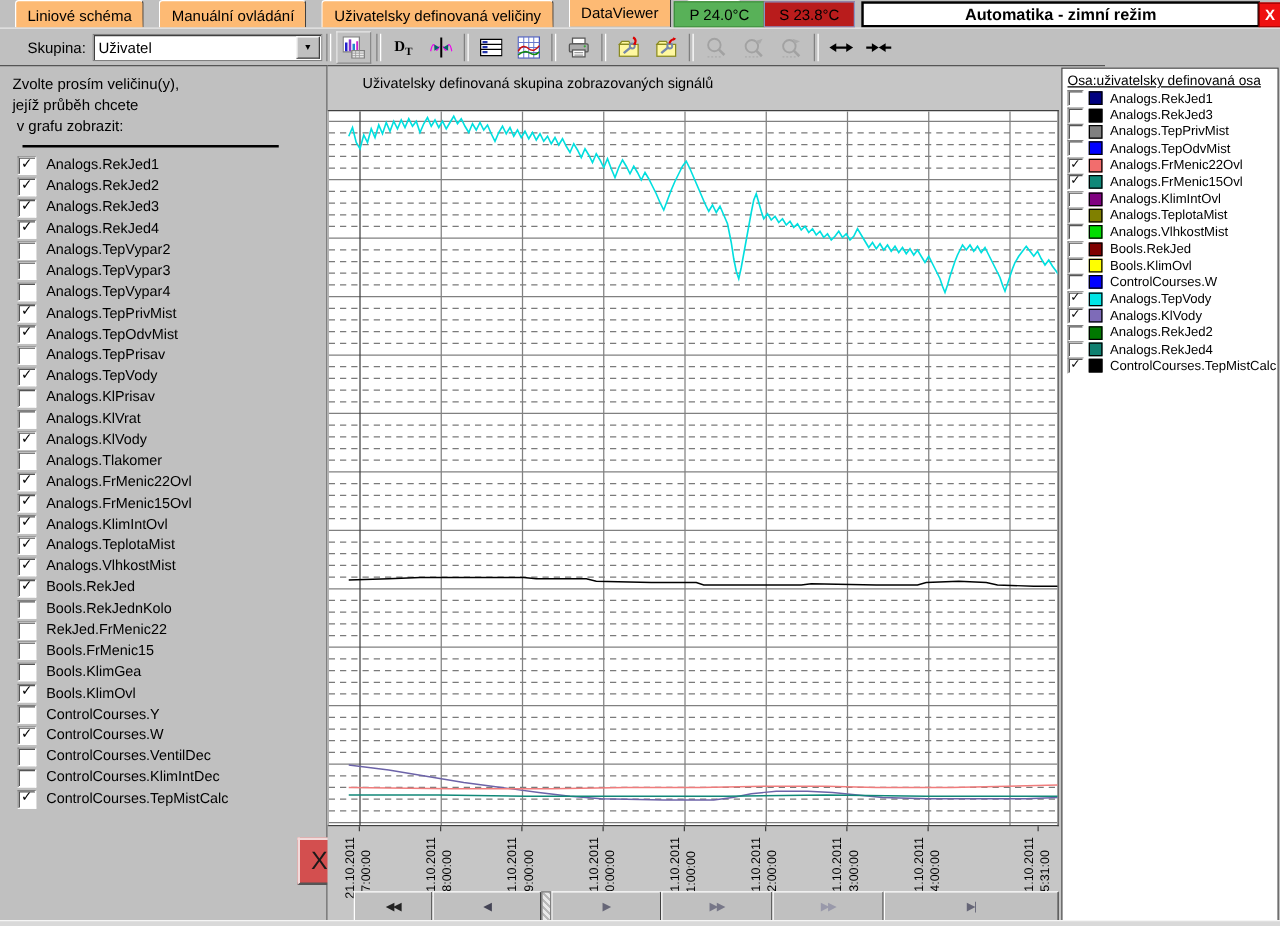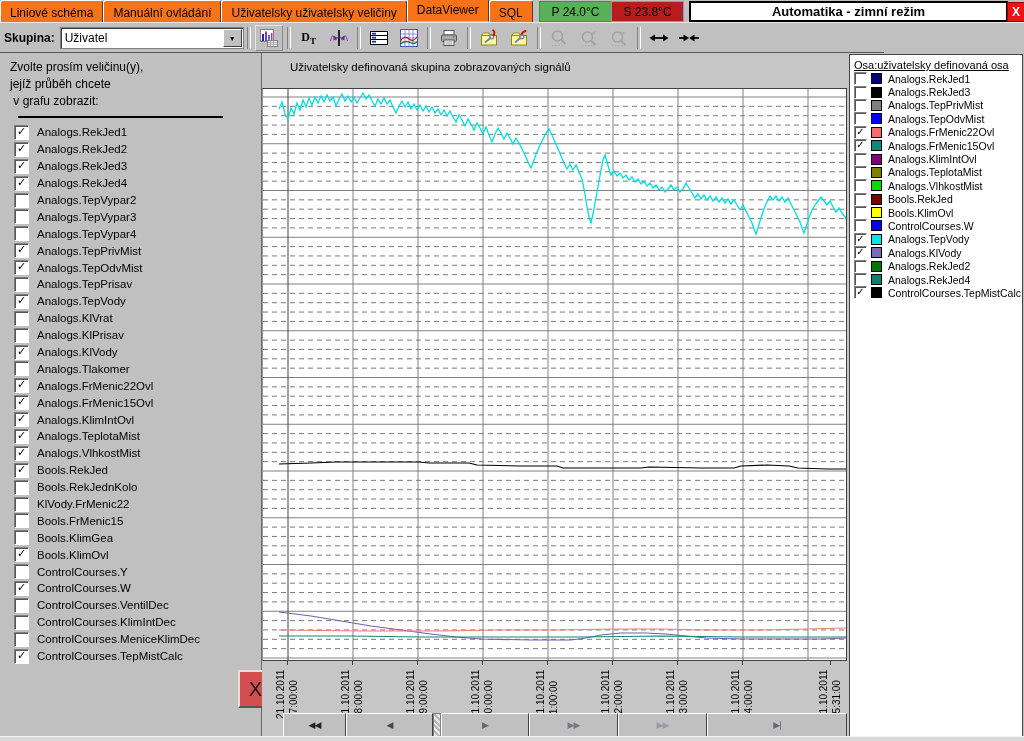--- a/index.html
+++ b/index.html
@@ -7,37 +7,37 @@
     width:1024px;height:741px;position:relative;overflow:hidden;
     background:#C0C0C0;
     font-family:"Liberation Sans","DejaVu Sans",sans-serif;
     font-size:11px;color:#000;
     -webkit-font-smoothing:none;
   }
   .abs{position:absolute;}
   
   #tabbar{left:0;top:0;width:536px;height:22px;display:flex;align-items:flex-end;}
   .tab{
-    height:19px;margin-top:3px;padding:2px 9px 0 9px;background:#f97316;
+    height:19px;margin-top:3px;padding:2px 9px 0 9px;background:#fdba74;
     border-top:1px solid #fff;border-left:1px solid #fff;border-right:1px solid #404040;
-    border-radius:3px 3px 0 0;font-size:12px;white-space:nowrap;display:flex;align-items:center;
+    border-radius:3px 3px 0 0;font-size:12px;white-space:nowrap;display:flex;align-items:center;margin-left:12px;
   }
   .tab.active{height:22px;margin-top:0;font-size:12px;border-bottom:1px solid #C0C0C0;}
   
   #ptemp{left:539px;top:1px;width:71px;height:19px;background:#58B158;border:1px solid #3F8F3F;
     display:flex;align-items:center;justify-content:center;font-size:12px;}
   #stemp{left:611px;top:1px;width:71px;height:19px;background:#b91c1c;border:1px solid #8595C5;
     display:flex;align-items:center;justify-content:center;font-size:12px;}
   #modebox{left:689px;top:1px;width:315px;height:17px;background:#fff;border:2px solid #000;
     display:flex;align-items:center;justify-content:center;font-weight:bold;font-size:13px;}
   #appclose{left:1007px;top:2px;width:16px;height:18px;background:#EE1111;color:#fff;font-weight:bold;
     display:flex;align-items:center;justify-content:center;border:1px solid #900;font-size:12px;cursor:default;}
   
   #toolbar{left:0;top:22px;width:1024px;height:30px;border-top:1px solid #E8E8E8;display:flex;align-items:center;}
-  #grouplabel{margin-left:4px;margin-right:5px;font-size:12px;font-weight:bold;}
+  #grouplabel{margin-left:22px;margin-right:5px;font-size:12px;}
   #groupselect{width:182px;height:20px;background:#fff;border:1px solid #808080;
     box-shadow:inset 1px 1px 0 #404040;display:flex;align-items:center;position:relative;}
   #groupselect .val{flex:1;padding-left:4px;font-size:12px;}
   .dd-btn{width:17px;height:16px;margin:1px;background:#C0C0C0;border:1px solid #404040;
     border-top-color:#fff;border-left-color:#fff;display:flex;align-items:center;justify-content:center;
     font-size:7px;color:#000;}
   .tbsep{width:2px;height:22px;margin:0 3px;border-left:1px solid #808080;border-right:1px solid #fff;}
   .tbtn{width:26px;height:24px;margin:0 1px;background:#C0C0C0;display:flex;align-items:center;justify-content:center;
     border:1px solid #C0C0C0;border-top-color:#E6E6E6;border-left-color:#E6E6E6;border-right-color:#8a8a8a;border-bottom-color:#8a8a8a;}
   .tbtn.flat{border-color:#C0C0C0;}
@@ -83,21 +83,21 @@
   .legrow .lbl{margin-left:6px;font-size:10.5px;white-space:nowrap;}
   #bottomstrip{left:0;top:736px;width:1024px;height:5px;background:#D9D9D9;border-top:1px solid #F5F5F5;}
   svg{display:block;}
 </style>
 </head>
 <body>
 
 <div id="tabbar" class="abs">
     <div class="tab">Liniové schéma</div>
     <div class="tab">Manuální ovládání</div>
-    <div class="tab">Uživatelsky uživatelsky veličiny</div>
+    <div class="tab">Uživatelsky definovaná veličiny</div>
     <div class="tab active">DataViewer</div>
     <div class="tab">SQL</div>
   </div>
 
 <div id="ptemp" class="abs">P 24.0°C</div>
 <div id="stemp" class="abs">S 23.8°C</div>
 <div id="modebox" class="abs">Automatika - zimní režim</div>
 <div id="appclose" class="abs">X</div>
 
 <div id="toolbar" class="abs">
@@ -268,27 +268,27 @@
       <div class="sigrow">
         <div class="cb"></div>
         <span class="lbl">Analogs.TepPrisav</span>
       </div>
       <div class="sigrow">
         <div class="cb">✓</div>
         <span class="lbl">Analogs.TepVody</span>
       </div>
       <div class="sigrow">
         <div class="cb"></div>
+        <span class="lbl">Analogs.KlPrisav</span>
+      </div>
+      <div class="sigrow">
+        <div class="cb"></div>
         <span class="lbl">Analogs.KlVrat</span>
       </div>
       <div class="sigrow">
-        <div class="cb"></div>
-        <span class="lbl">Analogs.KlPrisav</span>
-      </div>
-      <div class="sigrow">
         <div class="cb">✓</div>
         <span class="lbl">Analogs.KlVody</span>
       </div>
       <div class="sigrow">
         <div class="cb"></div>
         <span class="lbl">Analogs.Tlakomer</span>
       </div>
       <div class="sigrow">
         <div class="cb">✓</div>
         <span class="lbl">Analogs.FrMenic22Ovl</span>
@@ -312,21 +312,21 @@
       <div class="sigrow">
         <div class="cb">✓</div>
         <span class="lbl">Bools.RekJed</span>
       </div>
       <div class="sigrow">
         <div class="cb"></div>
         <span class="lbl">Bools.RekJednKolo</span>
       </div>
       <div class="sigrow">
         <div class="cb"></div>
-        <span class="lbl">KlVody.FrMenic22</span>
+        <span class="lbl">RekJed.FrMenic22</span>
       </div>
       <div class="sigrow">
         <div class="cb"></div>
         <span class="lbl">Bools.FrMenic15</span>
       </div>
       <div class="sigrow">
         <div class="cb"></div>
         <span class="lbl">Bools.KlimGea</span>
       </div>
       <div class="sigrow">
@@ -341,24 +341,20 @@
         <div class="cb">✓</div>
         <span class="lbl">ControlCourses.W</span>
       </div>
       <div class="sigrow">
         <div class="cb"></div>
         <span class="lbl">ControlCourses.VentilDec</span>
       </div>
       <div class="sigrow">
         <div class="cb"></div>
         <span class="lbl">ControlCourses.KlimIntDec</span>
-      </div>
-      <div class="sigrow">
-        <div class="cb"></div>
-        <span class="lbl">ControlCourses.MeniceKlimDec</span>
       </div>
       <div class="sigrow">
         <div class="cb">✓</div>
         <span class="lbl">ControlCourses.TepMistCalc</span>
       </div>
     </div>
   <div id="panel-close">X</div>
 </div>
 
 <div id="chartpanel" class="abs">

